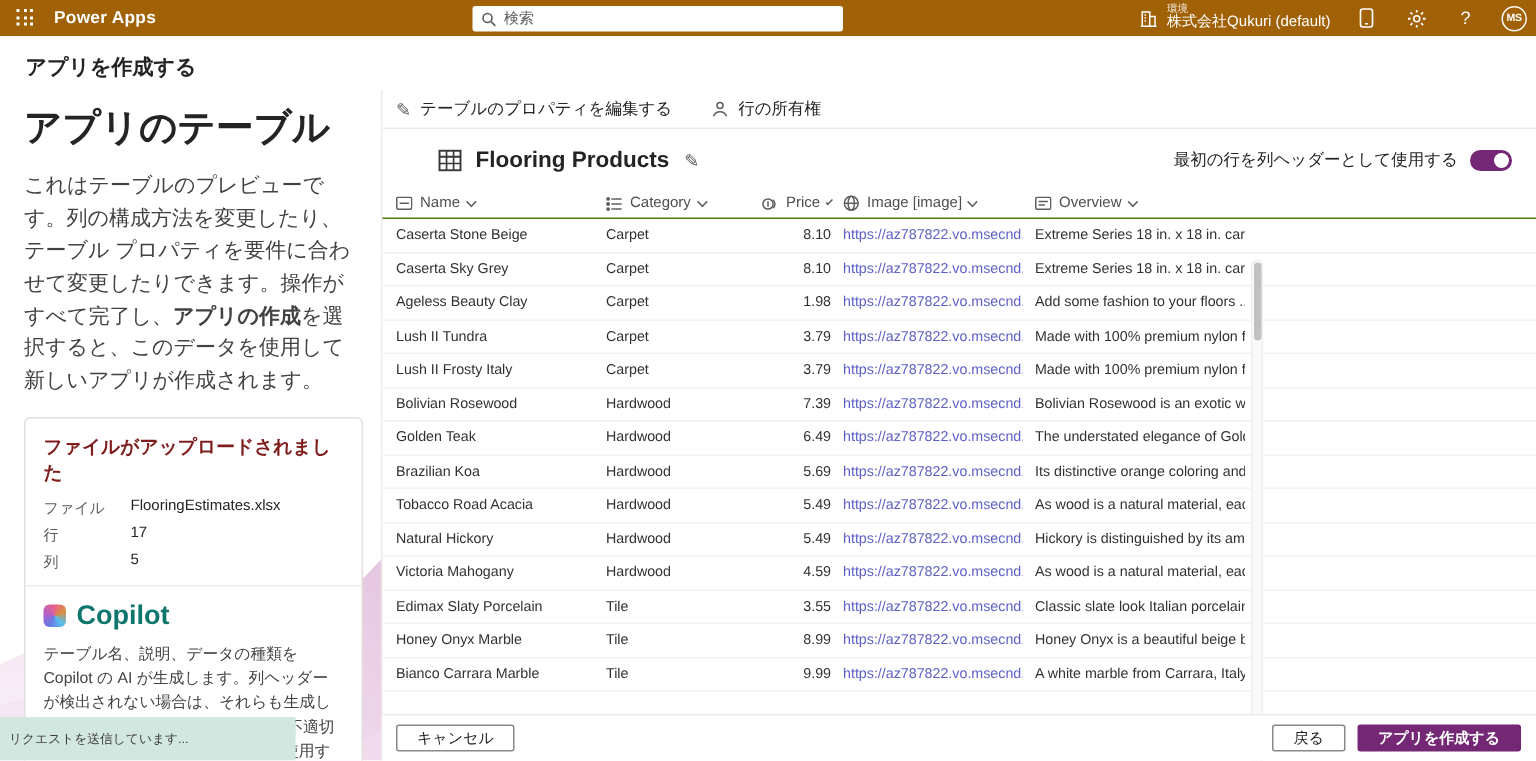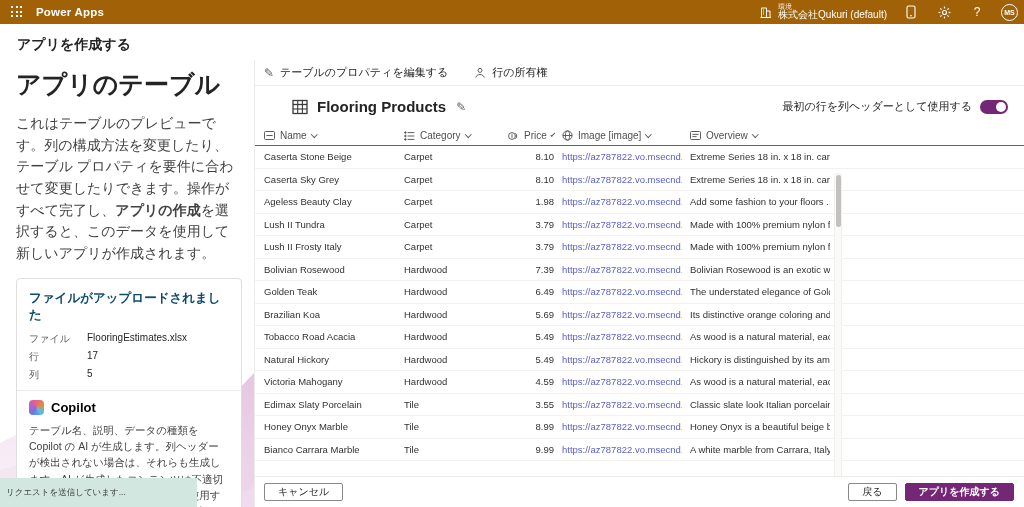--- a/index.html
+++ b/index.html
@@ -32,28 +32,28 @@
     display:flex; align-items:center; justify-content:center; font-size:7px; font-weight:bold; cursor:pointer; }
   
   .page-title { position:absolute; top:36px; left:17px; font-size:14px; font-weight:bold; color:#242424; }
   
   .waves { position:absolute; left:0; top:358px; width:255px; height:149px; z-index:0; pointer-events:none; }
   
   .sidebar { position:absolute; left:16px; top:62px; width:226px; z-index:1; }
   .sidebar h1 { font-size:25px; font-weight:bold; color:#242424; margin:6px 0 12px 0; }
   .sidebar .desc { font-size:14px; line-height:1.55; color:#424242; }
   .upload-card { margin-top:13px; background:#fff; border:1px solid #e1dfdd; border-radius:4px; padding:11px 12px 9px 12px; }
-  .upload-card h2 { font-size:12.5px; font-weight:bold; color:#0c4a6e; margin-bottom:8px; }
+  .upload-card h2 { font-size:12.5px; font-weight:bold; color:#7f1d1d; margin-bottom:8px; }
   .file-row { display:flex; font-size:10px; color:#242424; margin-bottom:4px; }
   .file-row .lbl { width:58px; color:#605e5c; }
   .card-divider { border-top:1px solid #edebe9; margin:8px -12px 9px -12px; }
   .copilot-head { display:flex; align-items:center; gap:7px; margin-bottom:7px; }
   .copilot-logo { width:15px; height:15px; border-radius:4px;
     background:conic-gradient(from 210deg,#6a79e0,#b261c9,#e8618c,#d8903f,#57c0ef,#6a79e0); }
-  .copilot-title { font-size:13px; font-weight:bold; color:#000000; }
+  .copilot-title { font-size:18px; font-weight:bold; color:#0f766e; }
   .copilot-body { font-size:10.5px; line-height:1.55; color:#424242; }
   .copilot-body a { color:#5b5fc7; text-decoration:underline; cursor:pointer; }
   .feedback-row { display:flex; align-items:center; gap:8px; margin-top:10px; }
   .feedback-q { font-size:8.5px; color:#605e5c; }
   .thumb { width:12px; height:12px; color:#605e5c; cursor:pointer; }
   
   .vdivider { position:absolute; left:254px; top:60px; bottom:0; width:1px; background:#edebe9; }
   .panel { position:absolute; left:255px; top:60px; width:769px; height:447px; }
   .panel-toolbar { height:26px; display:flex; align-items:center; gap:26px; padding-left:9px;
     border-bottom:1px solid #edebe9; }
@@ -107,20 +107,27 @@
         <span></span>
         <span></span>
         <span></span>
         <span></span>
         <span></span>
         <span></span>
       </div>
   </div>
   <div class="app-title">Power Apps</div>
 
+  <div class="searchbox">
+    <svg width="10" height="10" viewBox="0 0 10 10">
+      <circle cx="4" cy="4" r="3" fill="none" stroke="#605e5c" stroke-width="1.1"></circle>
+      <line x1="6.3" y1="6.3" x2="9.2" y2="9.2" stroke="#605e5c" stroke-width="1.1"></line>
+    </svg>
+    <input placeholder="検索" style="">
+  </div>
 
   <div class="topbar-right">
     <div class="env-block">
       <svg width="13" height="13" viewBox="0 0 13 13">
         <path d="M2.5 11.5V2h5v9.5 M7.5 5h3.5v6.5 M1.5 11.5h10.5" fill="none" stroke="#fff" stroke-width="1"></path>
         <path d="M4 4h1M6 4h0M4 6h1M4 8h1" stroke="#fff" stroke-width="1"></path>
       </svg>
       <div class="env-text">
         <span class="env-label">環境</span>
         <span class="env-name">株式会社Qukuri (default)</span>

